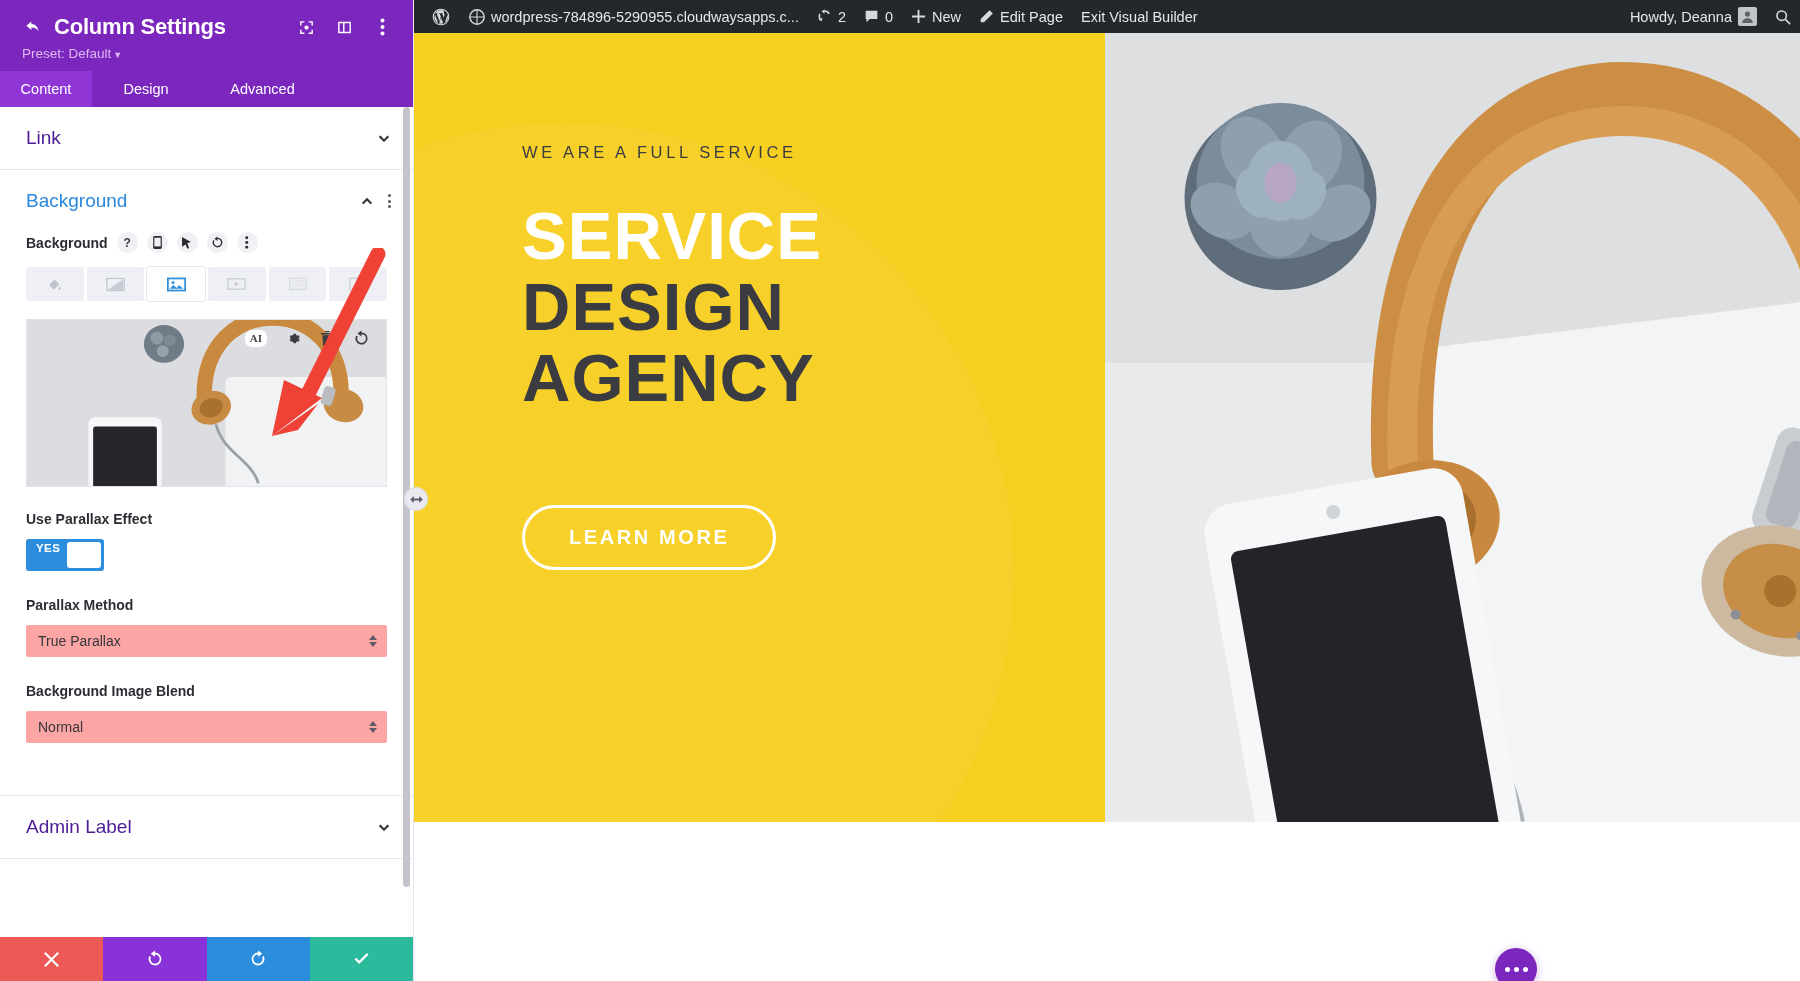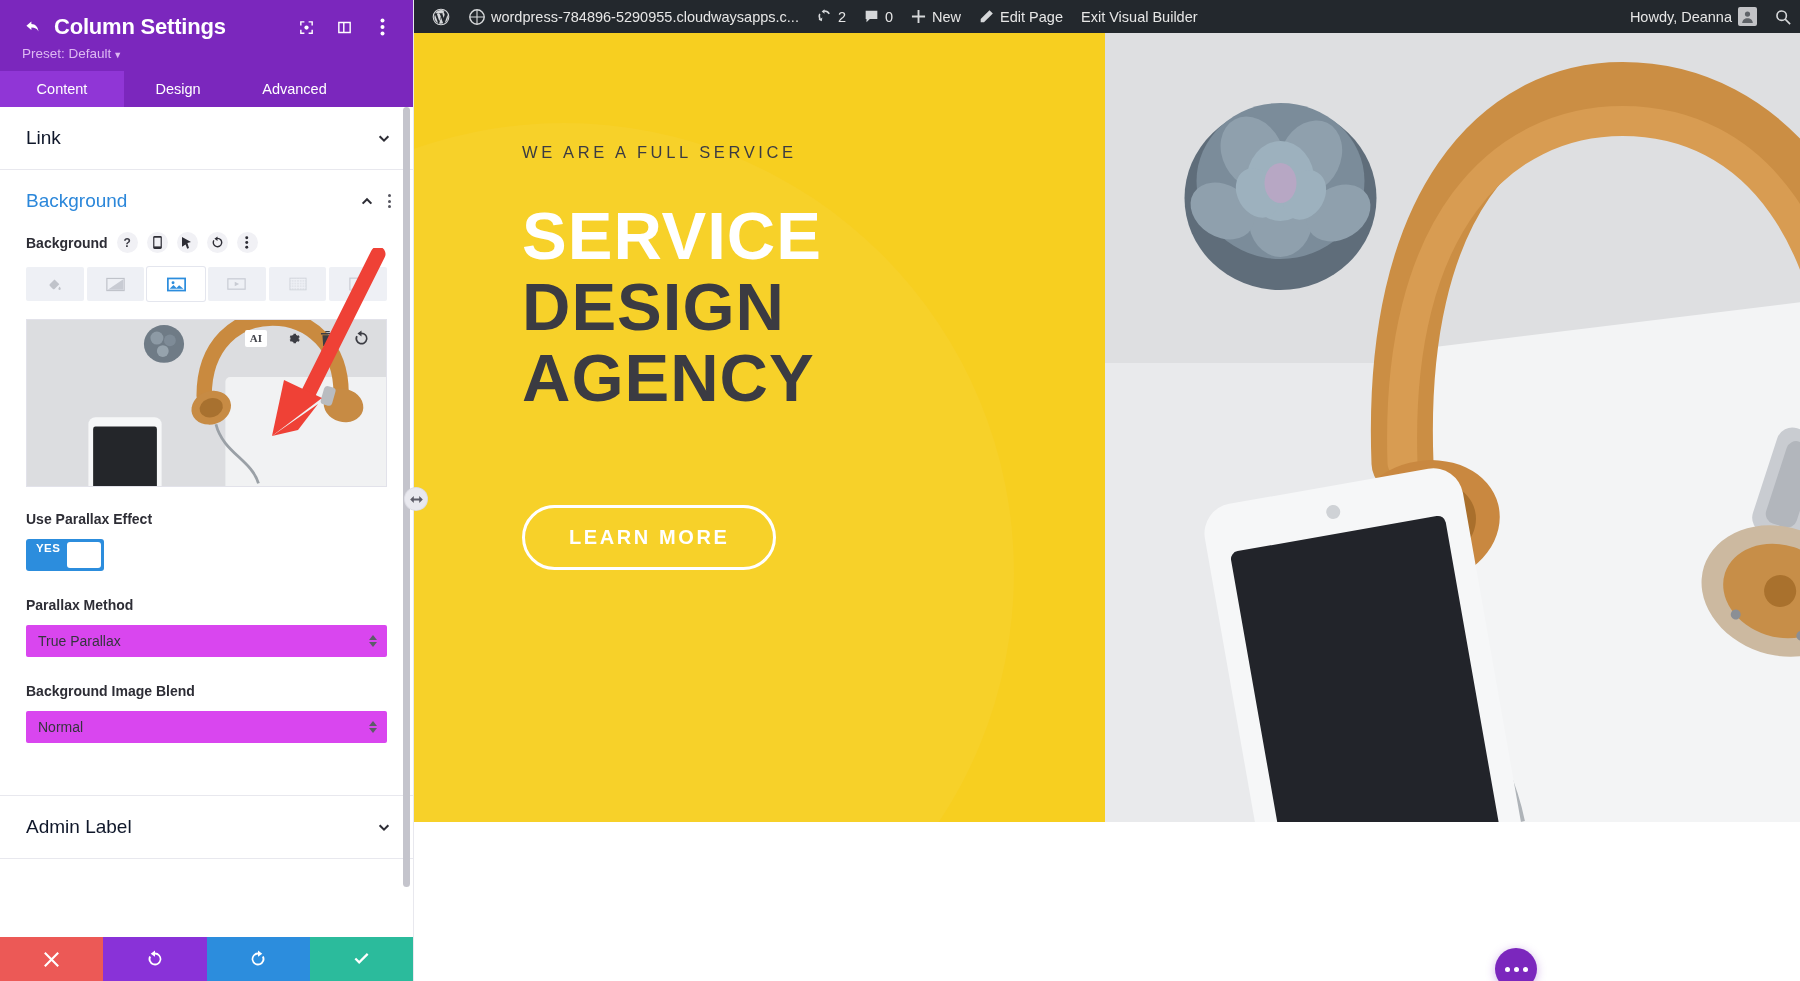--- a/index.html
+++ b/index.html
@@ -47,21 +47,21 @@
 
   .tabs {
     display: flex; background: #7b27bd; height: 36px;
   }
   .tab {
     display: flex; align-items: center; justify-content: center;
     color: #fff; font-size: 14.5px;
     padding: 0 0;
     cursor: pointer;
   }
-  .tab.content-tab { width: 124px; }
+  .tab.content-tab { width: 92px; }
   .tab.design-tab { width: 108px; }
   .tab.advanced-tab { width: 125px; }
   .tab.active { background: #9036d6; font-weight: 400; }
 
   .search-row {
     display: flex; align-items: center;
     height: 40px; background: #f7f7fa;
     border-bottom: 1px solid #e8e8ee;
     padding: 0 10px 0 14px;
   }
@@ -84,21 +84,21 @@
   }
   .panel-scroll { position: absolute; inset: 0; overflow: hidden; }
 
   .acc-section {
     border-bottom: 1px solid #e8e8ee;
   }
   .acc-head {
     display: flex; align-items: center; justify-content: space-between;
     padding: 20px 22px 20px 26px; cursor: pointer;
   }
-  .acc-title { font-size: 19px; color: #0f172a; font-weight: 400; }
+  .acc-title { font-size: 19px; color: #4c1d95; font-weight: 400; }
   .acc-title.open { color: #2b87da; }
   .chev { width: 14px; height: 14px; }
   .chev svg { stroke: #2d2d35; stroke-width: 2.4; fill: none; }
   .acc-head-right { display: flex; align-items: center; gap: 14px; }
   .dots-v { display:flex; flex-direction: column; gap:2.5px; align-items:center; cursor:pointer; }
   .dots-v i { width: 3px; height: 3px; background: #55555f; border-radius: 50%; display:block; }
 
   .acc-body { padding: 0 26px 26px 26px; }
 
   .field-label-row {
@@ -134,39 +134,39 @@
     margin-bottom: 24px;
   }
   .img-canvas { position: absolute; inset: 0; }
   .img-toolbar {
     position: absolute; top: 10px; right: 16px;
     display: flex; align-items: center; gap: 18px;
     z-index: 6;
   }
   .tb-btn { cursor: pointer; display: flex; align-items: center; justify-content: center; }
   .ai-chip {
-    background: #fff; border-radius: 2px;
+    background: #fff; border-radius: 7px;
     font-size: 11px; font-weight: 700; color: #44454c;
     padding: 3px 5px; line-height: 1;
     font-family: "Liberation Serif", serif;
   }
   .tb-btn svg { fill: #3c3d44; }
 
   .sub-label { font-size: 14px; color: #2d2d35; font-weight: 600; margin-bottom: 12px; }
 
   .toggle-yes {
     width: 78px; height: 32px; background: #2c8ddd;
     border-radius: 3px; display: flex; align-items: flex-start;
     padding: 3px; cursor: pointer; margin-bottom: 26px;
   }
   .toggle-yes .lbl { color: #fff; font-size: 11.5px; font-weight: 700; padding: 0 7px; letter-spacing: .4px; }
   .toggle-yes .knob { width: 34px; height: 26px; background: #fff; border-radius: 3px; }
 
   .select-box {
-    height: 32px; background: #d946ef; border-radius: 2px;
+    height: 32px; background: #fca5a5; border-radius: 2px;
     display: flex; align-items: center; justify-content: space-between;
     padding: 0 10px 0 12px; font-size: 14px; color: #35353d;
     cursor: pointer; margin-bottom: 26px;
   }
   .select-box .arrows { display:flex; flex-direction: column; gap: 2px; align-items:center; }
   .select-box .arrows svg { fill: #5c5c68; }
 
   .scrollbar-track {
     position: absolute; right: 3px; top: 0; width: 7px; height: 100%;
   }

